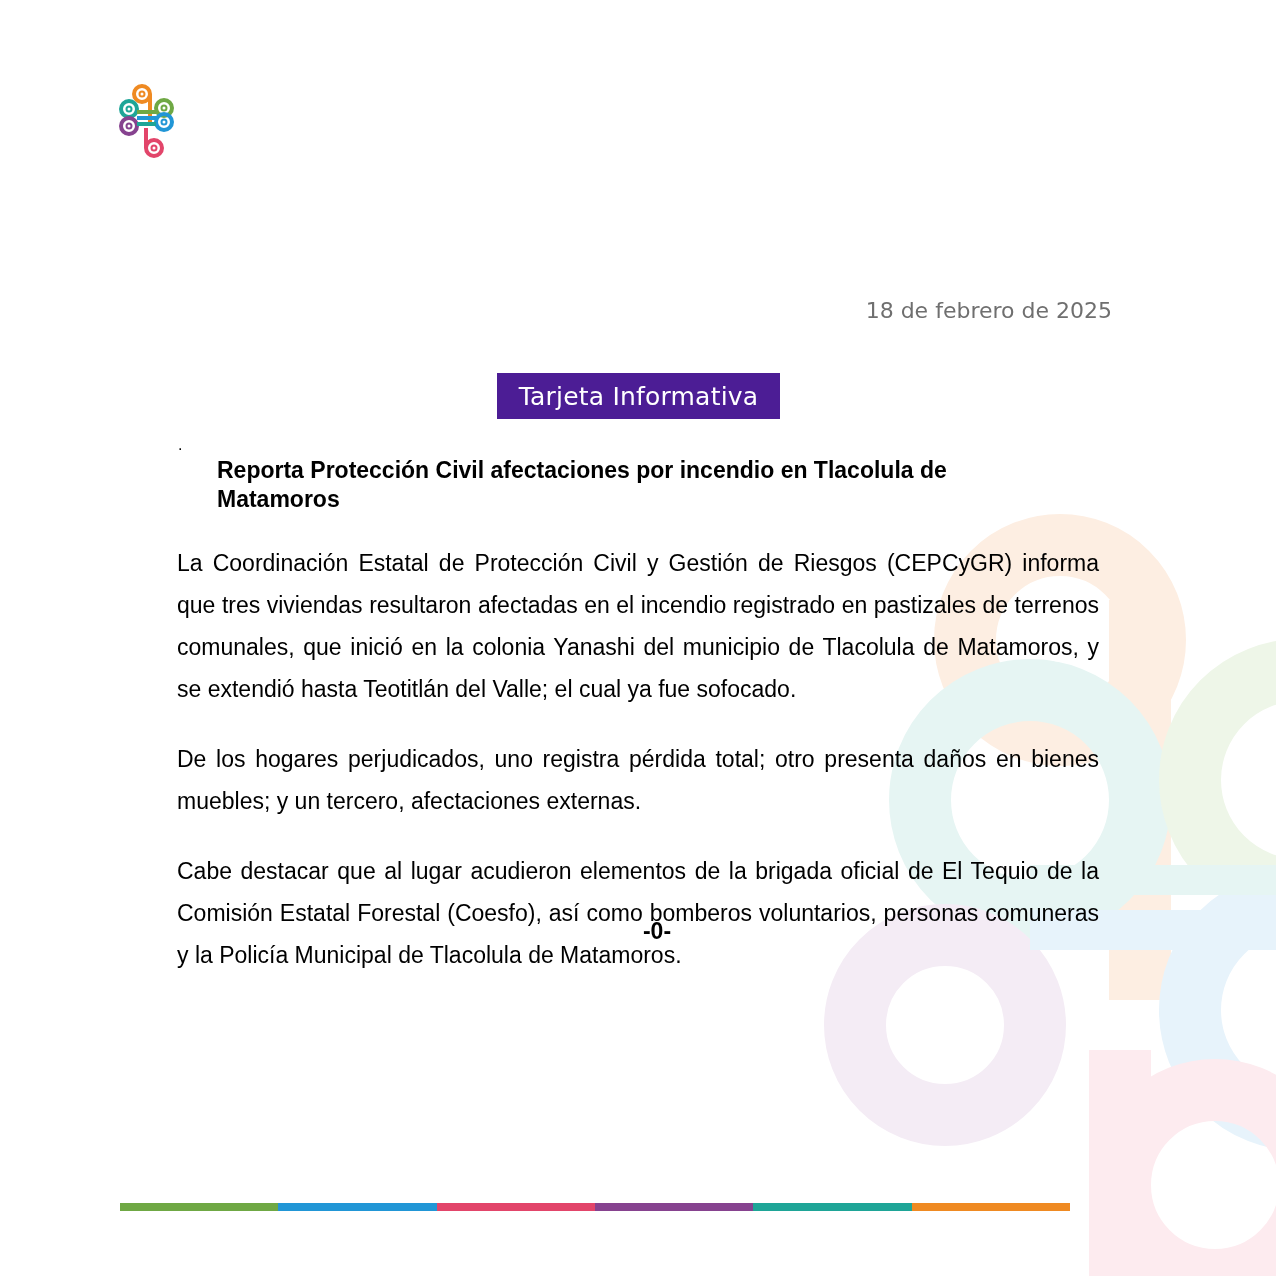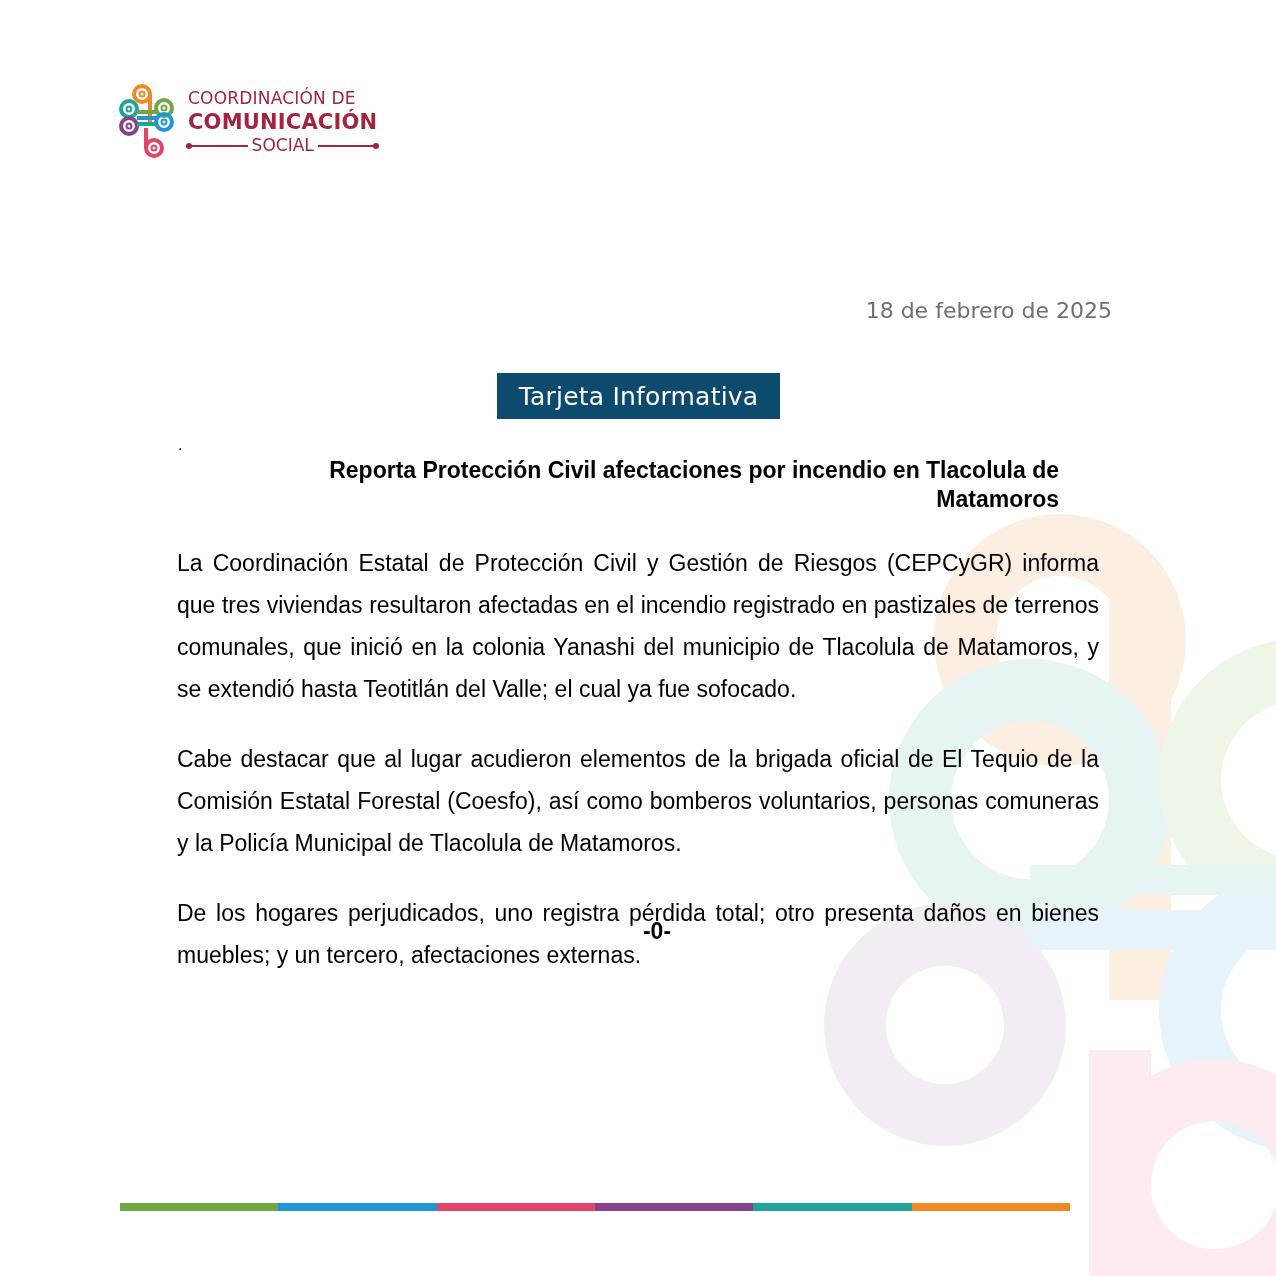--- a/index.html
+++ b/index.html
@@ -104,21 +104,21 @@
       top: 436px;
       font-size: 16px;
     }
     .content {
       position: absolute;
       left: 177px;
       top: 456px;
       width: 922px;
     }
     .headline {
-      text-align: right;
+      text-align: left;
       font-weight: bold;
       font-size: 23px;
       line-height: 29px;
       margin: 0 0 28px 0;
       padding: 0 40px;
     }
     .para {
       text-align: justify;
       font-size: 23px;
       line-height: 42px;
@@ -192,42 +192,33 @@
     </g>
     <g fill="#ffffff" stroke-width="2">
       <circle cx="26" cy="12" r="2.5" stroke="#ef8a22"></circle>
       <circle cx="13" cy="27" r="2.5" stroke="#1ea597"></circle>
       <circle cx="48" cy="26" r="2.5" stroke="#6fa844"></circle>
       <circle cx="48" cy="40" r="2.5" stroke="#2196d6"></circle>
       <circle cx="13" cy="44" r="2.5" stroke="#86428f"></circle>
       <circle cx="38" cy="66" r="2.5" stroke="#e2456a"></circle>
     </g>
   </svg>
-  <div class="logo-text">
-    <span class="logo-line1">COORDINACIÓN DE</span>
-    <span class="logo-line2">COMUNICACIÓN</span>
-    <span class="logo-line3">
-      <span class="rule left"></span>
-      <span class="word">SOCIAL</span>
-      <span class="rule right"></span>
-    </span>
-  </div>
 </div>
 
 <div class="date">18 de febrero de 2025</div>
 
-<div class="doc-type" style="background: #0c4a6e;">Tarjeta Informativa</div>
+<div class="doc-type" style="background: #4c1d95;">Tarjeta Informativa</div>
 
 <div class="stray-dot">.</div>
 
 <div class="content">
   <h1 class="headline">Reporta Protección Civil afectaciones por incendio en Tlacolula de Matamoros</h1>
   <p class="para">La Coordinación Estatal de Protección Civil y Gestión de Riesgos (CEPCyGR) informa que tres viviendas resultaron afectadas en el incendio registrado en pastizales de terrenos comunales, que inició en la colonia Yanashi del municipio de Tlacolula de Matamoros, y se extendió hasta Teotitlán del Valle; el cual ya fue sofocado.</p>
+  <p class="para">De los hogares perjudicados, uno registra pérdida total; otro presenta daños en bienes muebles; y un tercero, afectaciones externas.</p>
   <p class="para">Cabe destacar que al lugar acudieron elementos de la brigada oficial de El Tequio de la Comisión Estatal Forestal (Coesfo), así como bomberos voluntarios, personas comuneras y la Policía Municipal de Tlacolula de Matamoros.</p>
-  <p class="para">De los hogares perjudicados, uno registra pérdida total; otro presenta daños en bienes muebles; y un tercero, afectaciones externas.</p>
 </div>
 
 <div class="closing">-0-</div>
 
 <div class="footer-bar">
   <span style="background: rgb(111, 168, 68);"></span>
   <span style="background: rgb(33, 150, 214);"></span>
   <span style="background: rgb(226, 69, 106);"></span>
   <span style="background: rgb(134, 66, 143);"></span>
   <span style="background: rgb(30, 165, 151);"></span>

